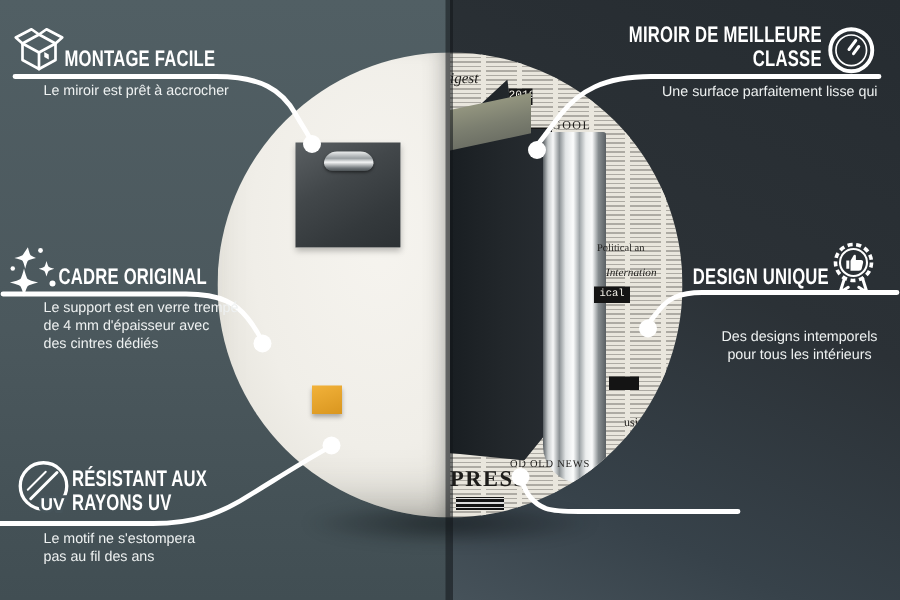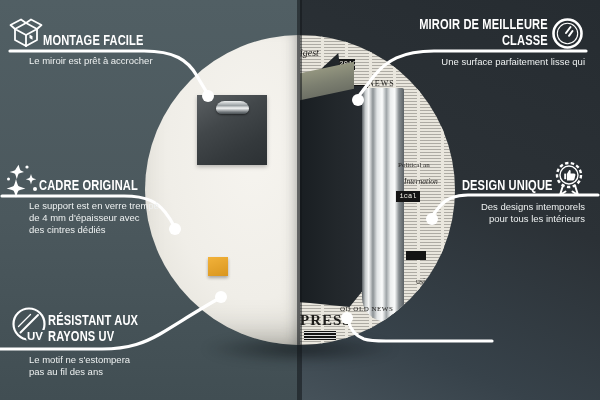--- a/index.html
+++ b/index.html
@@ -57,21 +57,21 @@
       repeating-linear-gradient(90deg,rgba(239,236,227,0) 0 38px,#efece3 38px 42px),
       repeating-linear-gradient(180deg,rgba(30,28,25,.38) 0 1.5px,rgba(30,28,25,0) 1.5px 5px);
     box-shadow:0 4px 8px rgba(0,0,0,.35);}
   .detail .np{background:#efece3;padding:0 2px;}
   
   .ctitle{position:absolute;font:700 15px/15.5px "Liberation Sans",sans-serif;color:#fff;
     white-space:nowrap;transform:scaleX(.74);transform-origin:0 0;letter-spacing:.2px;z-index:9;}
   .ctitle.right{transform-origin:100% 0;text-align:right;}
   .csub{position:absolute;font:400 9.5px/12px "Liberation Sans",sans-serif;color:#eef1f1;
     white-space:nowrap;z-index:9;padding-left:17px;}
-  .csub.right{text-align:right;}
+  .csub.right{text-align:center;}
   .icon{position:absolute;z-index:9;}
   #lines{position:absolute;left:0;top:0;z-index:8;}
 </style>
 </head>
 <body>
 
 <div id="stage">
 
   <div class="bg-left"></div>
   <div class="bg-right"></div>
@@ -81,21 +81,21 @@
     <div class="half-back">
       <div class="plate">
         <div class="bracket"></div>
       </div>
       <div class="sticker"></div>
     </div>
     <div class="half-front">
       <span class="np" style="left:-5px;top:12px;font-style:italic;font-size:10px;">digest</span>
       <span class="npbox" style="left:39px;top:24px;width:16px;height:11px;font-size:7.5px;line-height:11px;">2019</span>
       <span class="npbox" style="left:52px;top:50px;width:16px;height:10px;"></span>
-      <span class="np" style="left:68px;top:44px;font-size:8px;letter-spacing:1px;">NEWS</span>
+      <span class="np" style="left:68px;top:44px;font-size:8px;letter-spacing:1px;">GOOL</span>
       <span class="np" style="left:138px;top:72px;font-size:8px;">Inter</span>
 
       <div class="reflection"></div>
       <div class="greenband"></div>
       <div class="curtain"></div>
 
       <span class="np" style="left:98px;top:126px;font-size:7px;">Political an</span>
       <span class="np" style="left:104px;top:142px;font-size:7.5px;font-style:italic;">Internation</span>
       <span class="npbox" style="left:96px;top:156px;width:24px;height:11px;font-size:7px;line-height:11px;">ical</span>
       <span class="npbox" style="left:106px;top:216px;width:20px;height:9px;"></span>
@@ -186,21 +186,21 @@
     <g stroke="#fff" stroke-width="2" fill="none" stroke-linejoin="round" stroke-linecap="round">
       <path d="M10 24.5 L7 34 L12.5 30.5"></path>
       <path d="M22 24.5 L25 34 L19.5 30.5"></path>
     </g>
     <path d="M11.2 18.2 v-5.6 h2 v5.6 z" fill="#fff"></path>
     <path d="M14 12.8 l2 -3.4 c.5 -.9 1.6 -.5 1.6 .4 v2.6 h3.4 c1 0 1.7 .9 1.4 1.8 l-.9 3.8 c-.2 .9 -1 1.5 -1.9 1.5 h-5.6 z" fill="#fff"></path>
   </svg>
   <div class="ctitle right" style="right:47px;top:177px;">
     <span>DESIGN UNIQUE</span>
   </div>
-  <div class="csub right" style="right:15px;top:201px;margin-left:12px;">
+  <div class="csub right" style="right:15px;top:219px;margin-left:12px;">
     <span>Des designs intemporels</span><br>
     <span>pour tous les intérieurs</span>
   </div>
 
   <svg class="icon" style="left:11px;top:306px;" width="37" height="38" viewBox="0 0 37 38">
     <circle cx="18" cy="18" r="15.5" stroke="#fff" stroke-width="2.2" fill="none"></circle>
     <g stroke="#fff" stroke-linecap="round">
       <path d="M9.5 26.5 L27 9" stroke-width="2"></path>
       <path d="M7.5 20.5 L19.5 8.5" stroke-width="1.3"></path>
     </g>

